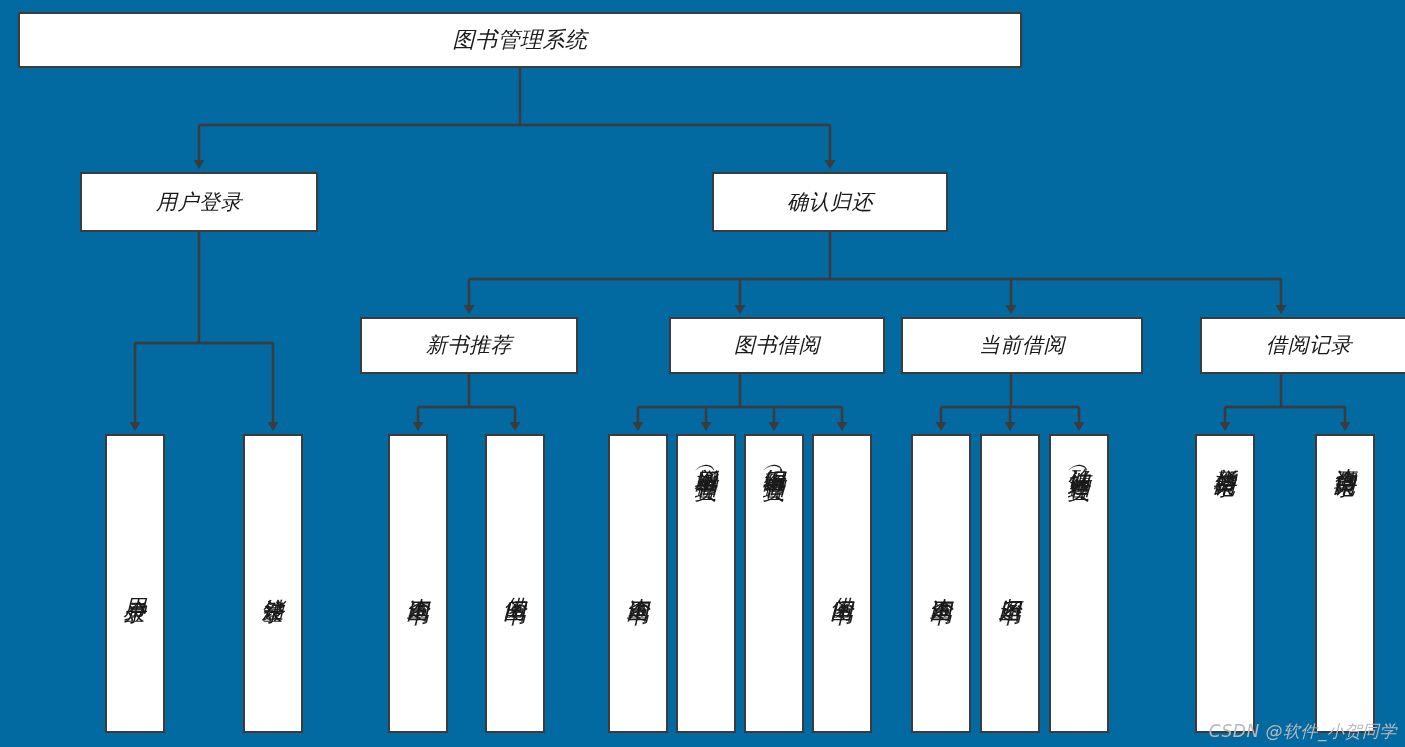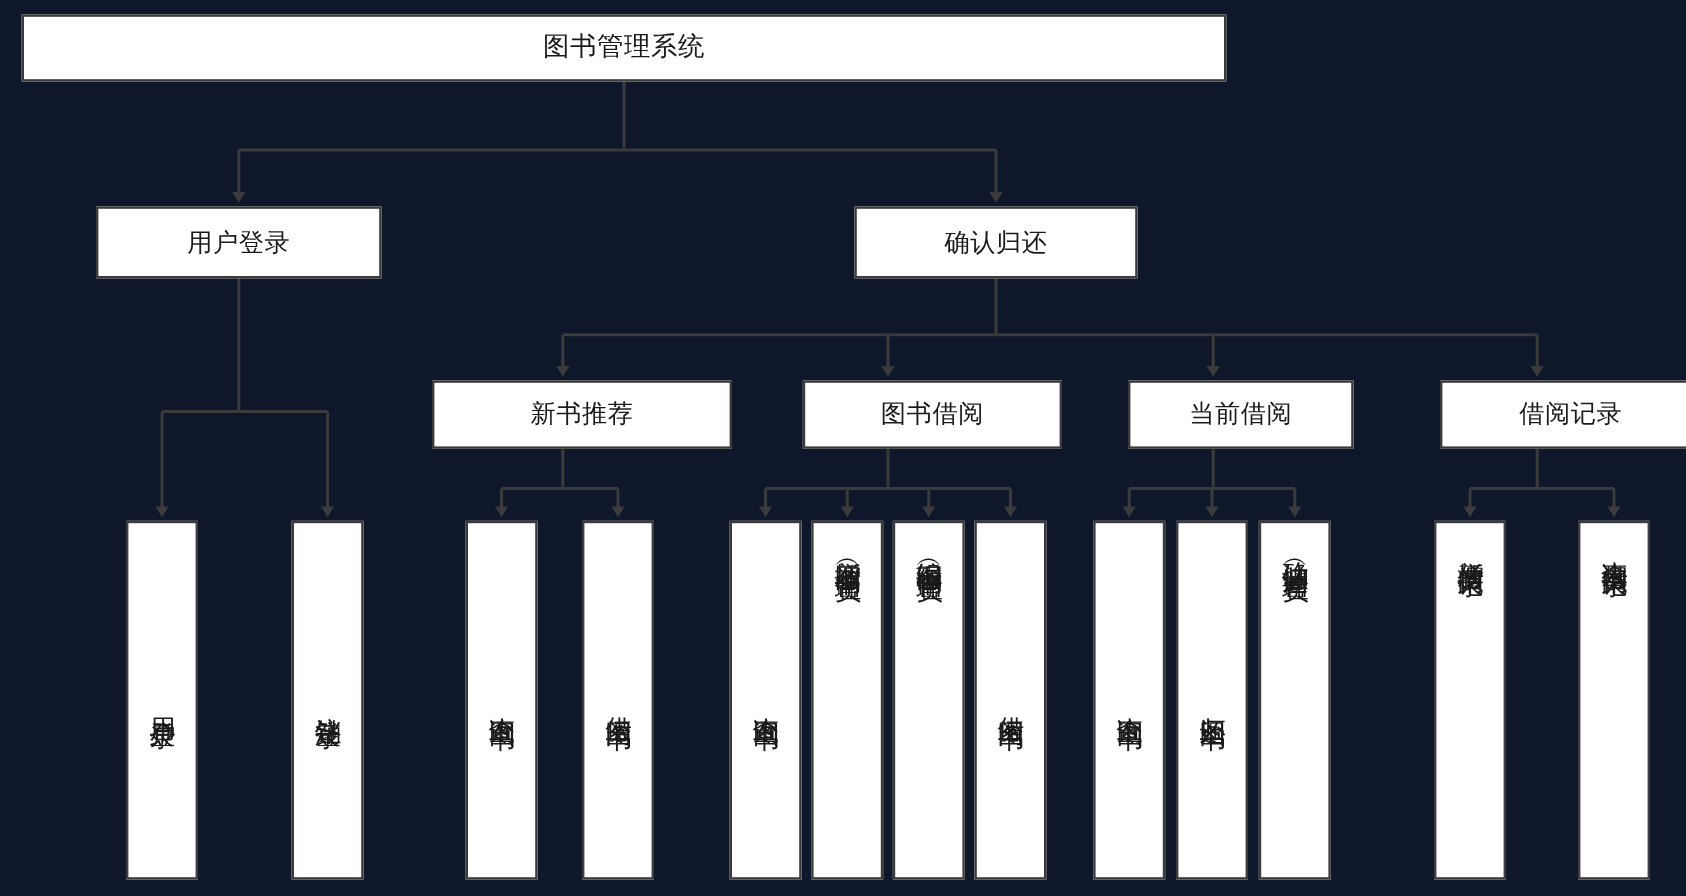--- a/index.html
+++ b/index.html
@@ -7,22 +7,23 @@
     padding: 0;
     background: #ffffff;
   }
   body {
     font-family: "DejaVu Sans", "Liberation Sans", sans-serif;
   }
   #canvas {
     position: relative;
     width: 1405px;
     height: 747px;
-    background: #0f172a;
+    background: #0369a1;
     overflow: hidden;
+    font-style: italic;
   }
   #edges {
     position: absolute;
     left: 0;
     top: 0;
     width: 1405px;
     height: 747px;
     pointer-events: none;
   }
   .node {
@@ -126,27 +127,27 @@
   <div id="nodes-layer">
       <div class="node horiz title-node" style="left: 18px; top: 12px; width: 1004px; height: 56px;">
         <span class="label">图书管理系统</span>
       </div>
       <div class="node horiz" style="left: 80px; top: 172px; width: 238px; height: 60px;">
         <span class="label">用户登录</span>
       </div>
       <div class="node horiz" style="left: 712px; top: 172px; width: 236px; height: 60px;">
         <span class="label">确认归还</span>
       </div>
-      <div class="node horiz" style="left: 360px; top: 317px; width: 250px; height: 57px;">
+      <div class="node horiz" style="left: 360px; top: 317px; width: 218px; height: 57px;">
         <span class="label">新书推荐</span>
       </div>
       <div class="node horiz" style="left: 669px; top: 317px; width: 216px; height: 57px;">
         <span class="label">图书借阅</span>
       </div>
-      <div class="node horiz" style="left: 940px; top: 317px; width: 188px; height: 57px;">
+      <div class="node horiz" style="left: 901px; top: 317px; width: 242px; height: 57px;">
         <span class="label">当前借阅</span>
       </div>
       <div class="node horiz" style="left: 1172px; top: 317px; width: 218px; height: 57px; margin-left: 28px;">
         <span class="label">借阅记录</span>
       </div>
       <div class="node vert centered" style="left: 105px; top: 434px; width: 60px; height: 299px;">
         <span class="label">用户登录</span>
       </div>
       <div class="node vert centered" style="left: 243px; top: 434px; width: 60px; height: 299px;">
         <span class="label">注销登录</span>
@@ -179,13 +180,14 @@
         <span class="label">确认归还（管理员）</span>
       </div>
       <div class="node vert" style="left: 1195px; top: 434px; width: 60px; height: 299px;">
         <span class="label">新增借阅记录</span>
       </div>
       <div class="node vert" style="left: 1315px; top: 434px; width: 60px; height: 299px;">
         <span class="label">查询借阅记录</span>
       </div>
     </div>
 
+  <div id="watermark">CSDN @软件_小贺同学</div>
 </div>
 
 </body></html>

